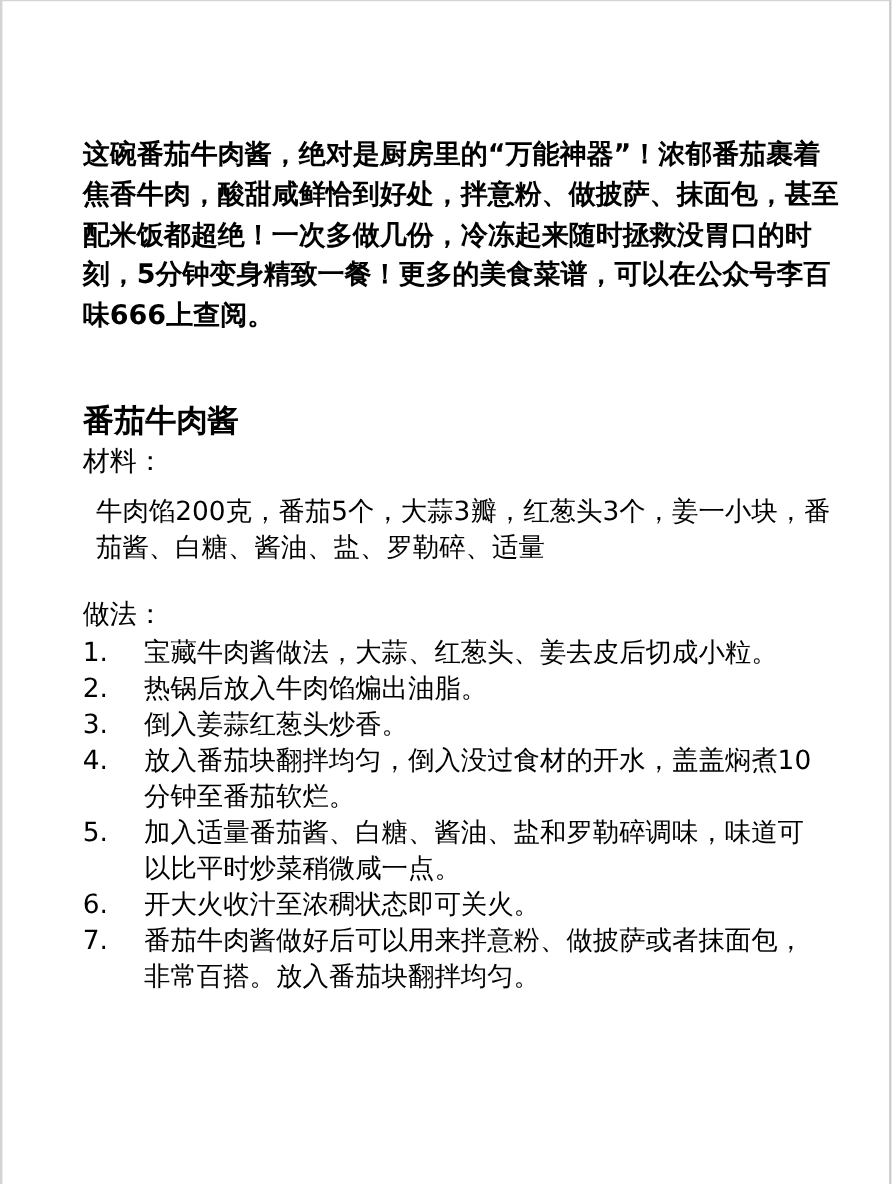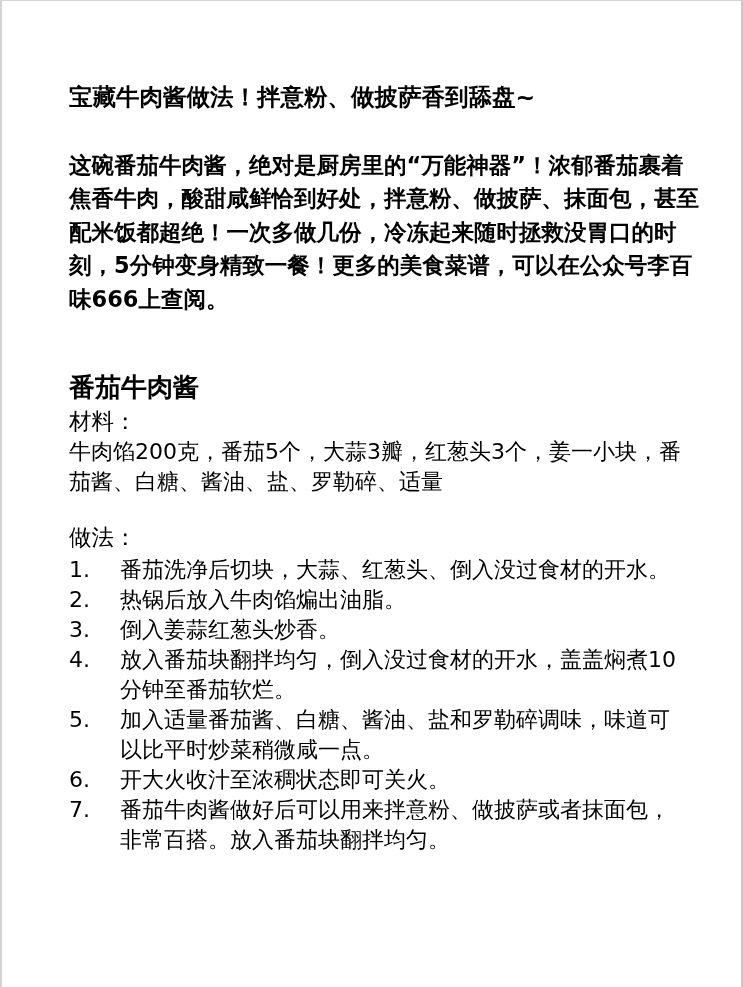--- a/index.html
+++ b/index.html
@@ -56,21 +56,21 @@
     }
     .sub-heading {
       font-size: 22.5px;
       font-weight: normal;
       line-height: 32px;
       margin: 0;
     }
     .ingredients {
       font-size: 22px;
       line-height: 30px;
-      margin: 0;
+      margin: 11px;
       width: 630px;
     }
     .method-heading {
       margin-top: 24px;
     }
     .steps {
       list-style: none;
       margin: 2px 0 0 0;
       padding: 0;
     }
@@ -85,33 +85,32 @@
     }
     .step-text {
       width: 565px;
     }
   </style>
 </head>
 <body>
 
 <div class="page-frame">
   <div class="content">
-    <h1 class="title">宝藏牛肉酱做法！拌意粉、做披萨香到舔盘~</h1>
     <p class="intro">这碗番茄牛肉酱，绝对是厨房里的“万能神器”！浓郁番茄裹着焦香牛肉，酸甜咸鲜恰到好处，拌意粉、做披萨、抹面包，甚至配米饭都超绝！一次多做几份，冷冻起来随时拯救没胃口的时刻，5分钟变身精致一餐！更多的美食菜谱，可以在公众号李百味666上查阅。</p>
 
     <h2 class="section-title">番茄牛肉酱</h2>
 
     <h3 class="sub-heading">材料：</h3>
     <p class="ingredients">牛肉馅200克，番茄5个，大蒜3瓣，红葱头3个，姜一小块，番茄酱、白糖、酱油、盐、罗勒碎、适量</p>
 
     <h3 class="sub-heading method-heading">做法：</h3>
     <ol class="steps">
       <li class="step">
         <span class="step-num">1.</span>
-        <span class="step-text">番茄洗净后切块，大蒜、红葱头、倒入没过食材的开水。</span>
+        <span class="step-text">宝藏牛肉酱做法，大蒜、红葱头、姜去皮后切成小粒。</span>
       </li>
       <li class="step">
         <span class="step-num">2.</span>
         <span class="step-text">热锅后放入牛肉馅煸出油脂。</span>
       </li>
       <li class="step">
         <span class="step-num">3.</span>
         <span class="step-text">倒入姜蒜红葱头炒香。</span>
       </li>
       <li class="step">

